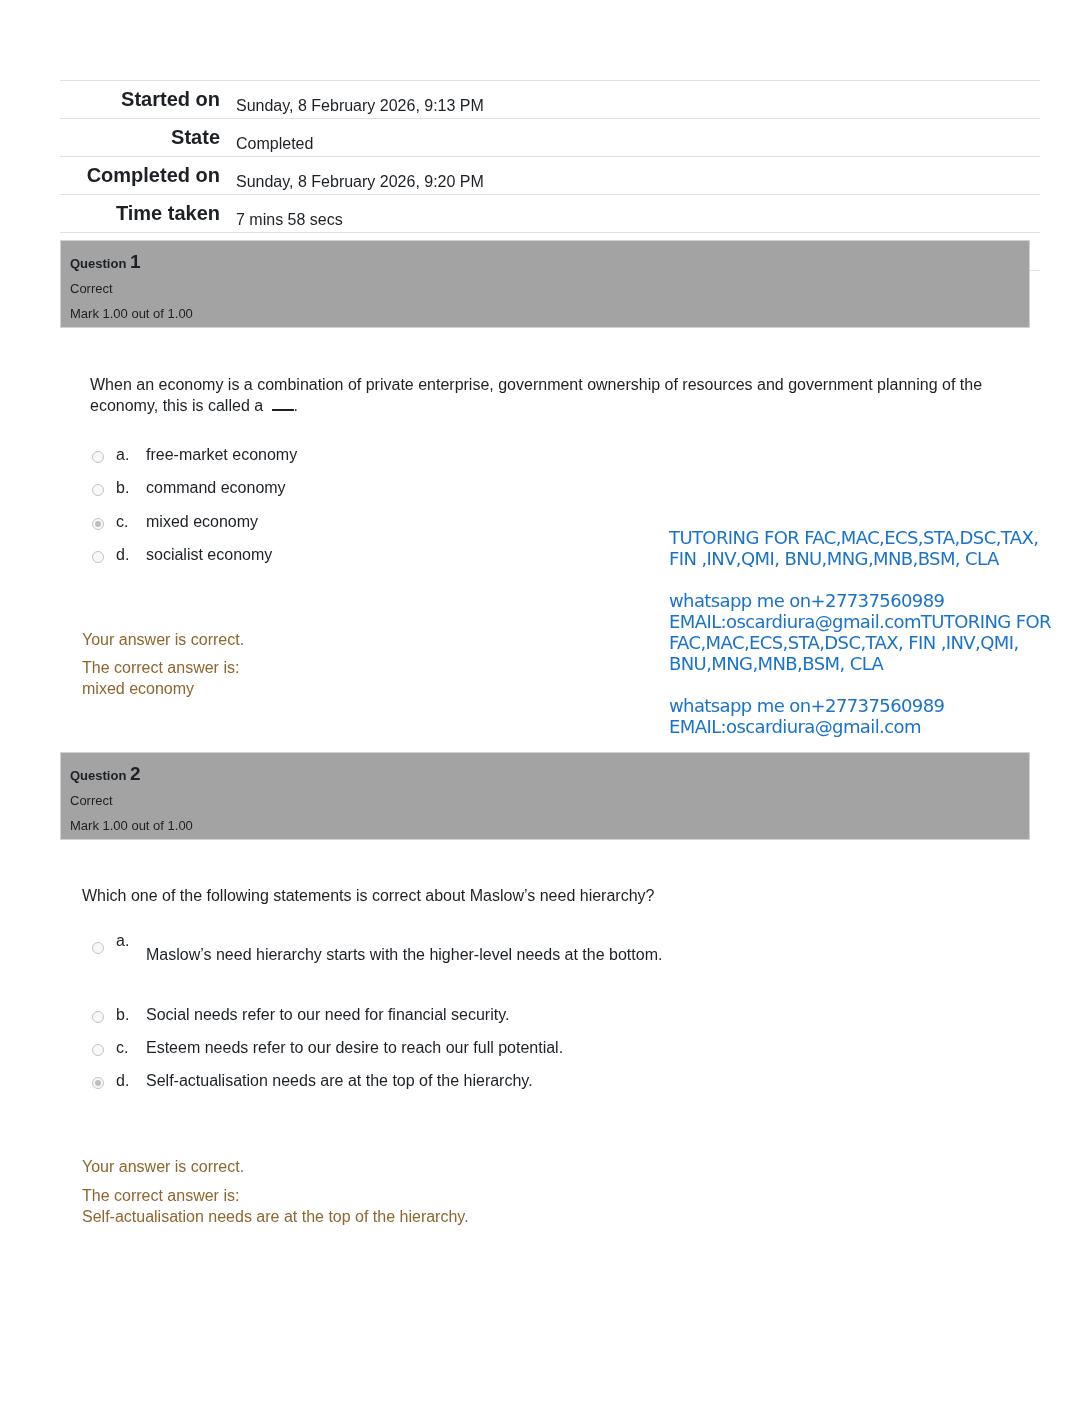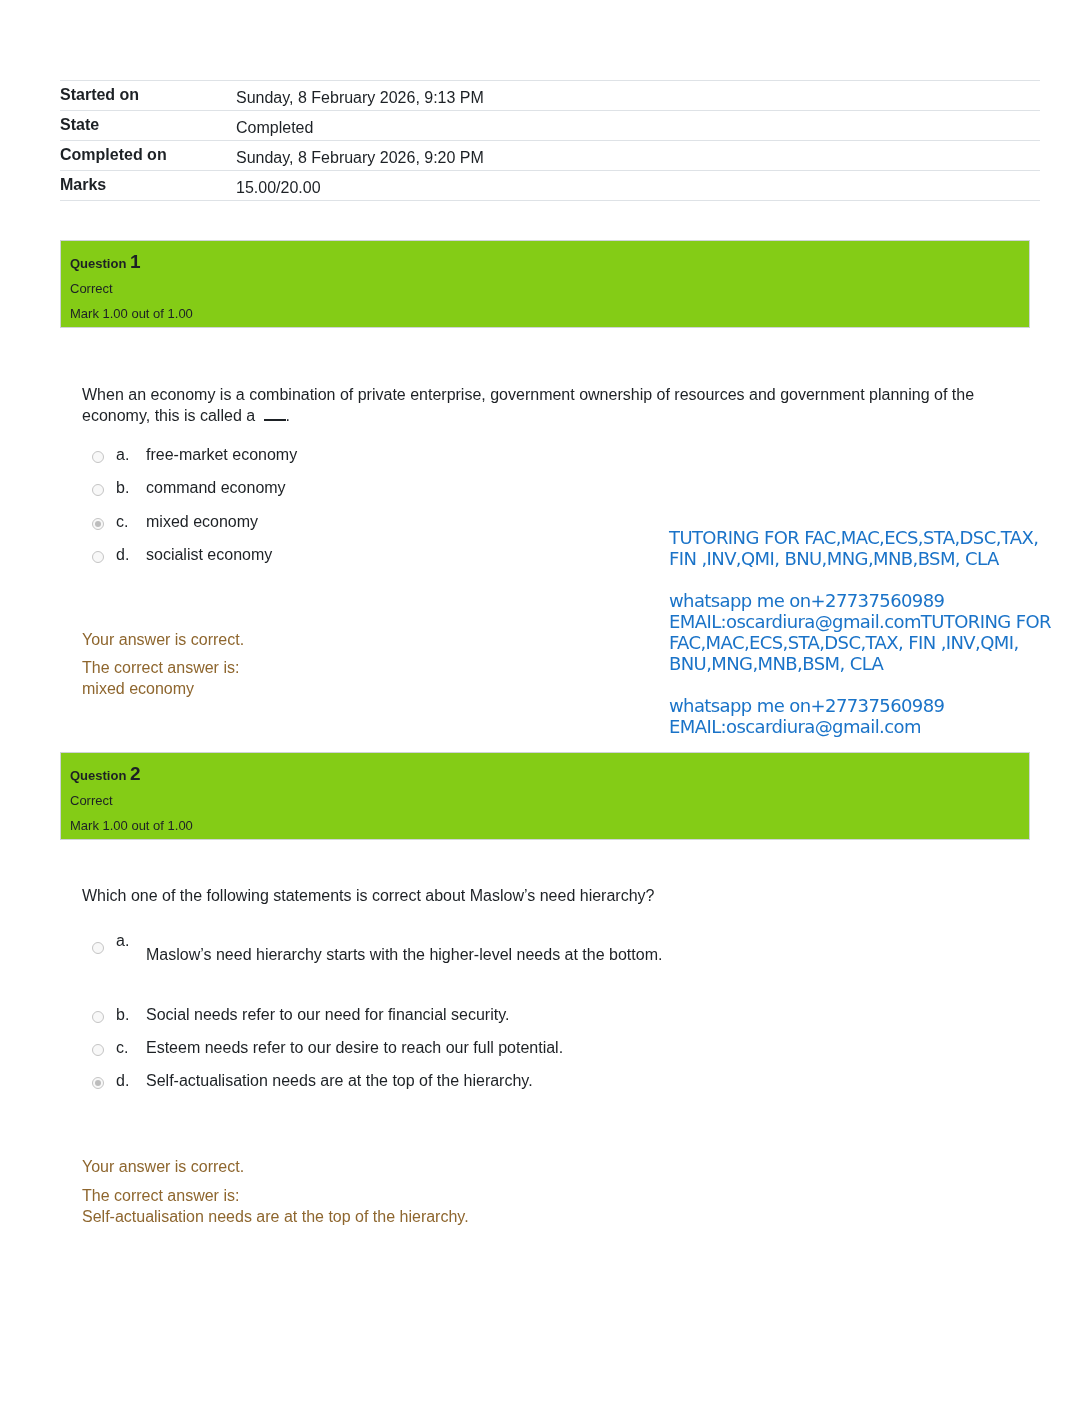--- a/index.html
+++ b/index.html
@@ -7,29 +7,29 @@
     width: 1088px; height: 1408px; position: relative; overflow: hidden;
     font-family: "Liberation Sans", sans-serif; color: #1d2125;
   }
   .summary {
     position: absolute; left: 60px; top: 80px; width: 980px;
     border-collapse: collapse;
   }
   .summary tr { border-top: 1px solid #dee2e6; }
   .summary tr:last-child { border-bottom: 1px solid #dee2e6; }
   .summary th {
-    width: 160px; text-align: left; font-weight: bold; font-size: 16px;
+    width: 160px; text-align: right; font-weight: bold; font-size: 20px;
     padding: 2px 16px 3px 0; color: #1d2125; height: 18px;
   }
-  .summary td { font-size: 16px; padding: 8px 0 3px 0; color: #1d2125; }
+  .summary td { font-size: 16px; padding: 16px 0 3px 0; color: #1d2125; }
   .summary td b { font-weight: bold; }
 
   .qinfo {
     position: absolute; left: 60px; width: 970px; height: 88px;
-    border: 1px solid #cfd3d7; box-sizing: border-box; background: #84cc16;
+    border: 1px solid #cfd3d7; box-sizing: border-box; background: #a3a3a3;
   }
   .qinfo .qno { position: absolute; left: 9px; top: 10px; font-size: 13px; font-weight: bold; }
   .qinfo .qno .num { font-size: 19px; font-weight: bold; }
   .qinfo .state { position: absolute; left: 9px; top: 40px; font-size: 13px; }
   .qinfo .grade { position: absolute; left: 9px; top: 65px; font-size: 13px; }
 
   .qtext { position: absolute; left: 82px; width: 930px; font-size: 16px; line-height: 21px; color: #1d2125; }
   .blank { display: inline-block; width: 22px; border-bottom: 2px solid #1d2125; height: 12px; margin-left: 4px; vertical-align: baseline; }
 
   .opt { position: absolute; left: 92px; height: 22px; font-size: 16px; }
@@ -65,33 +65,37 @@
     </tr>
     <tr>
       <th>State</th>
       <td>Completed</td>
     </tr>
     <tr>
       <th>Completed on</th>
       <td>Sunday, 8 February 2026, 9:20 PM</td>
     </tr>
     <tr>
+      <th>Time taken</th>
+      <td>7 mins 58 secs</td>
+    </tr>
+    <tr>
       <th>Marks</th>
       <td>15.00/20.00</td>
     </tr>
   </tbody>
 </table>
 
 <div class="qinfo" style="top:240px;">
   <div class="qno"><span>Question</span> <span class="num">1</span></div>
   <div class="state">Correct</div>
   <div class="grade">Mark 1.00 out of 1.00</div>
 </div>
 
-<div class="qtext" style="top:384px;"><span>When an economy is a combination of private enterprise, government ownership of resources and government planning of the economy, this is called a</span> <span class="blank"></span><span>.</span></div>
+<div class="qtext" style="top:374px;margin-left:8px;"><span>When an economy is a combination of private enterprise, government ownership of resources and government planning of the economy, this is called a</span> <span class="blank"></span><span>.</span></div>
 
 <div class="opt" style="top:446px;">
   <span class="radio"></span>
   <span class="letter">a.</span>
   <span class="label">free-market economy</span>
 </div>
 <div class="opt" style="top:479px;">
   <span class="radio"></span>
   <span class="letter">b.</span>
   <span class="label">command economy</span>

